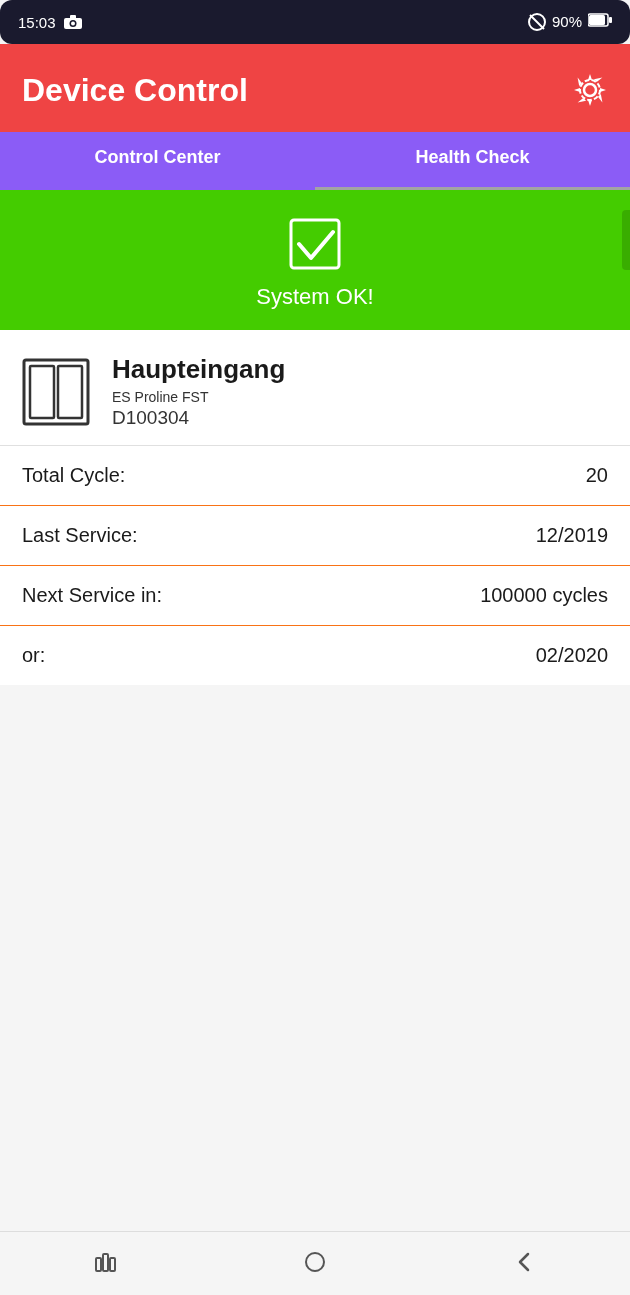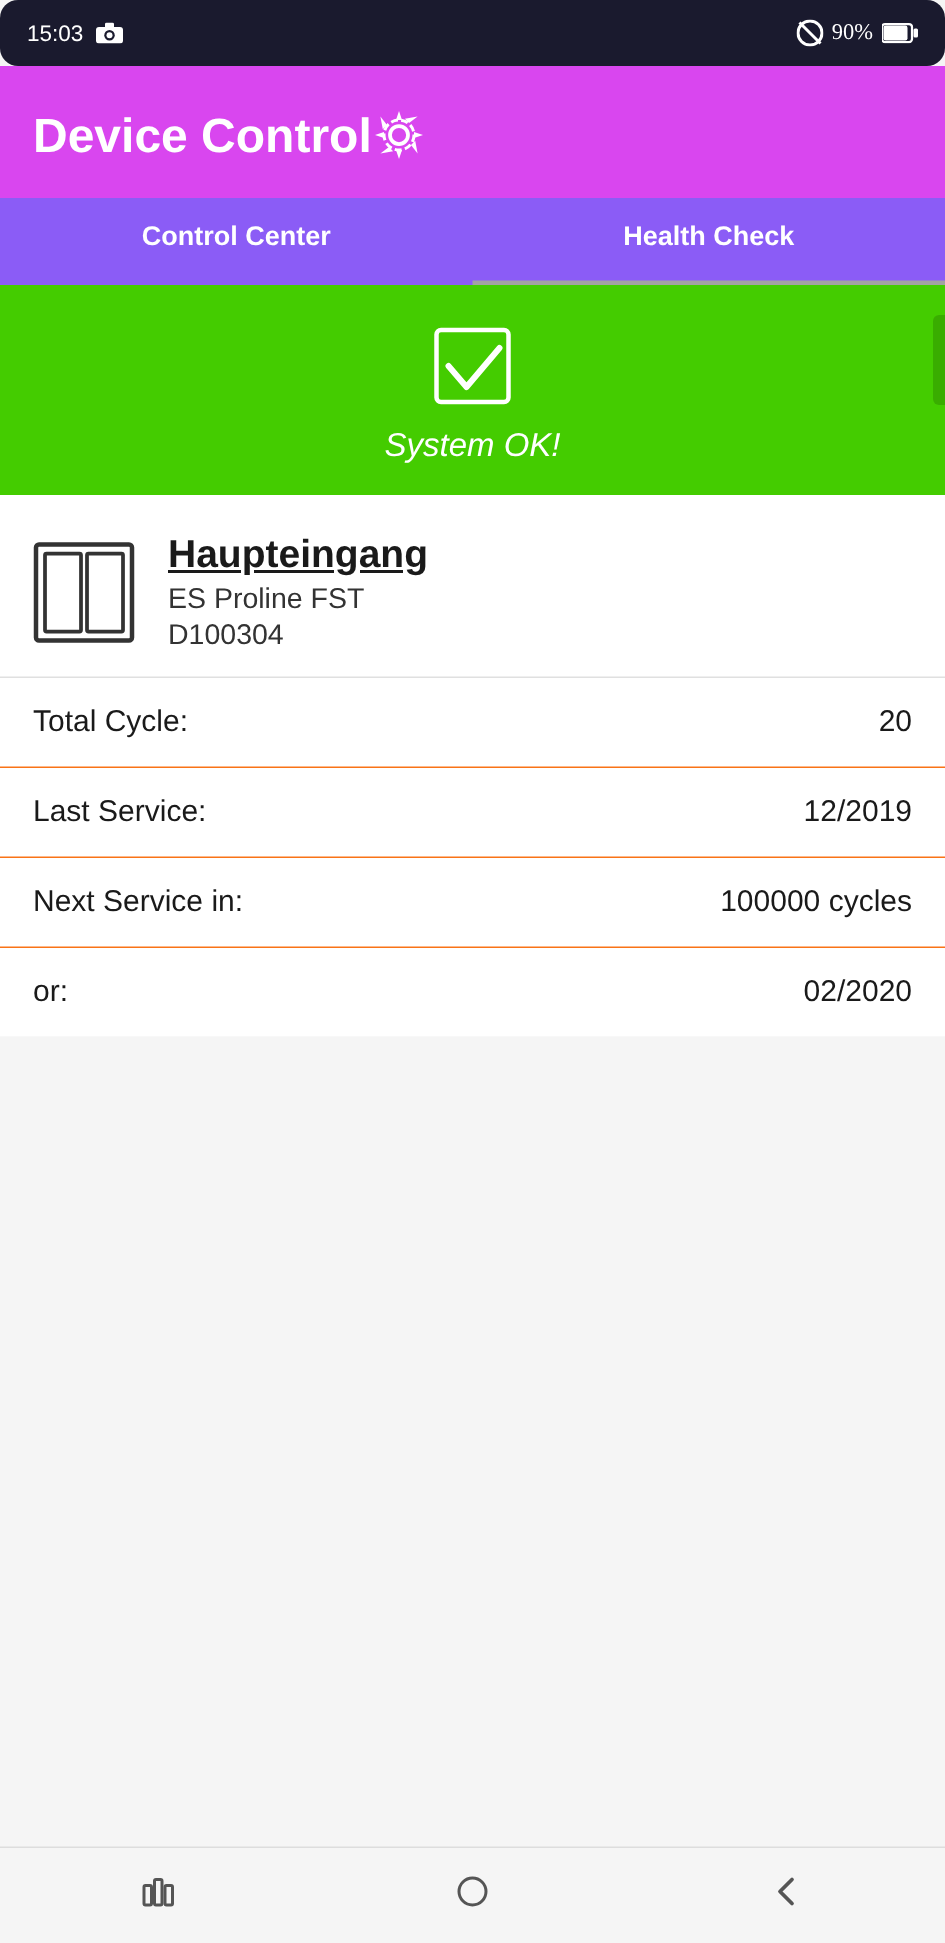--- a/index.html
+++ b/index.html
@@ -19,27 +19,28 @@
       display: flex;
       justify-content: space-between;
       align-items: center;
       padding: 8px 18px;
       height: 44px;
       font-size: 15px;
       font-weight: 500;
       border-radius: 12px;
     }
     .status-bar-left { display: flex; align-items: center; gap: 8px; }
-    .status-bar-right { display: flex; align-items: center; gap: 6px; font-family: Liberation Serif, serif; }
+    .status-bar-right { display: flex; gap: 6px; }
 
     
     .header {
-      background: #d946ef;
-      color: white;
-      display: flex;
+      background: #ef4444;
+      color: white;
+      display: flex;
+      justify-content: space-between;
       align-items: center;
       padding: 18px 22px 14px 22px;
       height: 88px;
     }
     .header-title {
       font-size: 32px;
       font-weight: 700;
       color: white;
     }
     .gear-icon {
@@ -72,21 +73,20 @@
     
     .status-banner {
       background: #44cc00;
       display: flex;
       flex-direction: column;
       align-items: center;
       justify-content: center;
       padding: 22px 0 18px 0;
       min-height: 140px;
       position: relative;
-      font-style: italic;
     }
     .status-check-icon {
       width: 60px;
       height: 60px;
       margin-bottom: 10px;
     }
     .status-text {
       color: white;
       font-size: 22px;
       font-weight: 500;
@@ -115,24 +115,23 @@
       width: 72px;
       height: 72px;
       flex-shrink: 0;
     }
     .device-text {}
     .device-name {
       font-size: 26px;
       font-weight: 700;
       color: #1a1a1a;
       margin-bottom: 4px;
-      text-decoration: underline;
     }
     .device-model {
-      font-size: 19px;
+      font-size: 14px;
       color: #333;
       margin-bottom: 2px;
     }
     .device-serial {
       font-size: 19px;
       color: #333;
     }
 
     
     .data-section {

